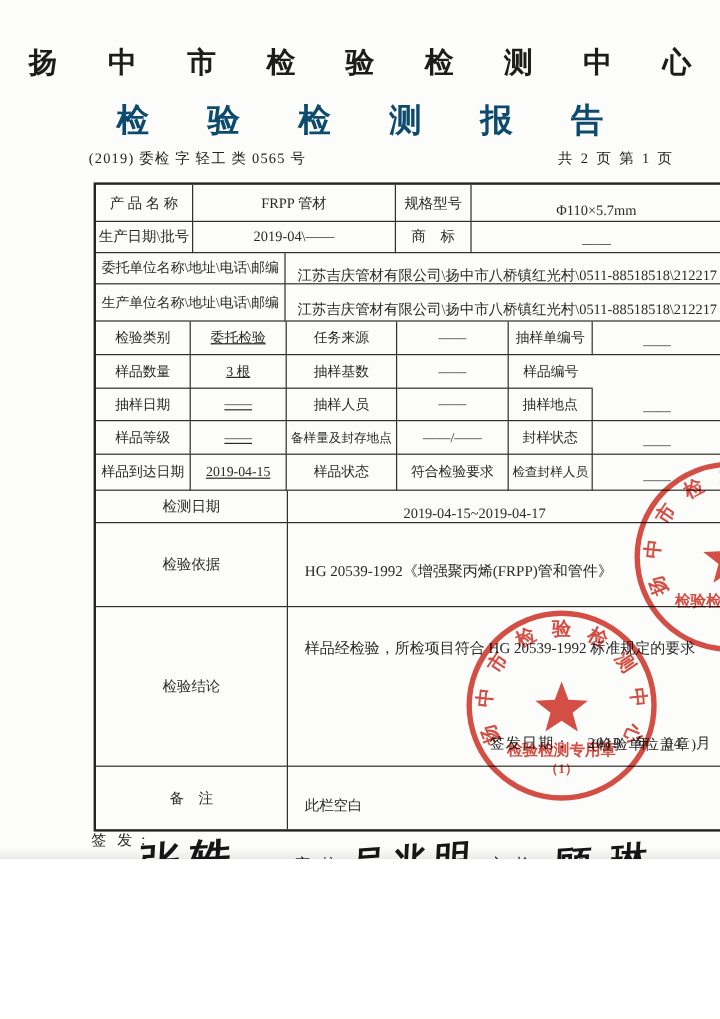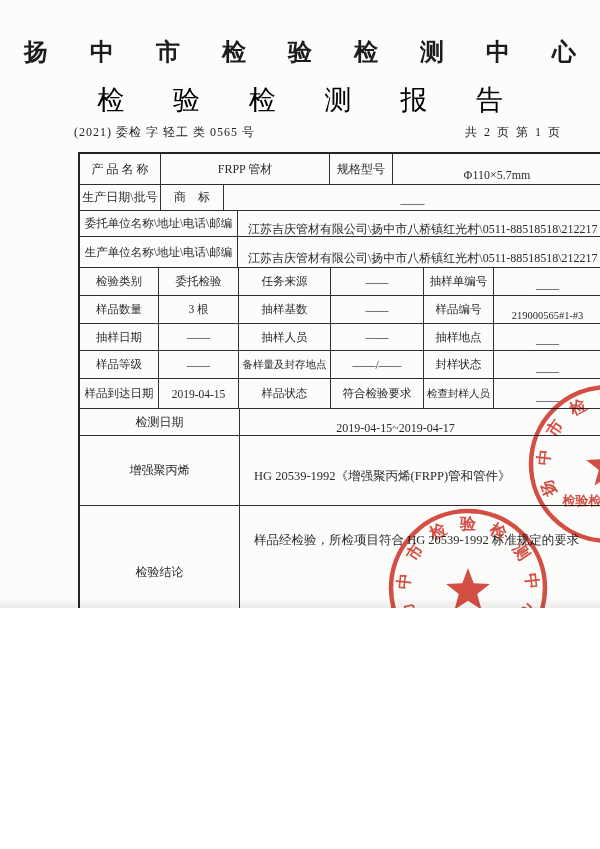--- a/index.html
+++ b/index.html
@@ -1,49 +1,49 @@
 <!DOCTYPE html>
 <html><head>
 <meta charset="utf-8">
 <style>
   html,body{margin:0;padding:0;}
   .page{
-    position:relative; width:600px; height:608px; overflow:hidden;
+    position:relative; width:600px; height:716px; overflow:hidden;
     background:#fcfcfa; color:#222;
     font-family:"Liberation Serif","DejaVu Serif",serif;
   }
   .org-title{
     position:absolute; top:36px; left:0; width:600px; text-align:center;
     font-size:24px; font-weight:700; letter-spacing:18px; padding-left:18px;
     box-sizing:border-box; color:#1c1c1c;
   }
   .report-title{
     position:absolute; top:82px; left:0; width:600px; text-align:center;
-    font-size:27px; font-weight:400; letter-spacing:21px; padding-left:21px;
-    box-sizing:border-box; color:#000000;
+    font-size:27px; font-weight:700; letter-spacing:21px; padding-left:21px;
+    box-sizing:border-box; color:#0c4a6e;
   }
   .ref-no{position:absolute; top:124px; left:74px; font-size:12px; letter-spacing:1px;}
   .page-info{position:absolute; top:124px; right:38px; font-size:12px; letter-spacing:2px;}
 
   .doc-table{
     position:absolute; left:78px; top:152px; width:521px;
     border:2px solid #242424; background:transparent;
   }
   .trow{display:flex; width:100%;}
   .cell{
     box-sizing:border-box; border-right:1px solid #2e2e2e; border-bottom:1px solid #2e2e2e;
     display:flex; align-items:center; justify-content:center;
     font-size:12px; color:#2a2a2a; overflow:hidden; white-space:nowrap;
   }
   .cell:last-child{border-right:none;}
   .trow:last-child .cell{border-bottom:none;}
   .grow{flex:1 1 auto;margin-top:12px;}
   .w81{width:81px;flex:none;} .w169{width:169px;flex:none;} .w63{width:63px;flex:none;}
   .w158{width:158px;flex:none;} .w160{width:160px;flex:none;}
-  .w79{width:79px;flex:none;} .w80{width:80px;flex:none;} .w92{width:92px;flex:none;}
+  .w79{width:79px;flex:none;} .w80{width:80px;flex:none;text-decoration:underline;} .w92{width:92px;flex:none;}
   .w93{width:93px;flex:none;} .w70{width:70px;flex:none;}
   .gridcell{font-size:11.5px;}
   .left-pad{justify-content:flex-start; padding-left:10px;}
   .samplenum{font-size:10.5px;}
   .testdate-val{justify-content:center; padding-right:50px;}
   .basis-val{justify-content:flex-start; padding-left:14px; font-size:12.5px;}
   .concl-cell{position:relative; align-items:flex-start; justify-content:flex-start;}
   .concl-text{padding:14px 0 0 14px; font-size:12.5px;}
   .seal-note{position:absolute; top:94px; right:20px; font-size:12px; letter-spacing:1px;}
   .issue-line{position:absolute; bottom:10px; left:168px; font-size:12.5px; letter-spacing:1px;}
@@ -60,34 +60,35 @@
   .edge-shadow{position:absolute; left:0; bottom:0; width:600px; height:10px;
     background:linear-gradient(to bottom,rgba(0,0,0,0),rgba(0,0,0,0.07));}
 </style>
 </head>
 <body>
 
 <div class="page">
 
   <div class="org-title">扬 中 市 检 验 检 测 中 心</div>
   <div class="report-title">检 验 检 测 报 告</div>
-  <div class="ref-no">(2021)  委检 字 轻工 类 0565 号</div>
+  <div class="ref-no">(2019)  委检 字 轻工 类 0565 号</div>
   <div class="page-info">共 2 页 第 1 页</div>
 
   <div class="doc-table">
 
     <div class="trow" style="height:31px">
       <div class="cell w81">产 品 名 称</div>
       <div class="cell w169">FRPP 管材</div>
       <div class="cell w63">规格型号</div>
       <div class="cell grow">Φ110×5.7mm</div>
     </div>
 
     <div class="trow" style="height:26px">
       <div class="cell w81">生产日期\批号</div>
+      <div class="cell w169">2019-04\——</div>
       <div class="cell w63">商　标</div>
       <div class="cell grow">——</div>
     </div>
 
     <div class="trow" style="height:26px">
       <div class="cell w158" style="font-size:11.5px">委托单位名称\地址\电话\邮编</div>
       <div class="cell grow left-pad">江苏吉庆管材有限公司\扬中市八桥镇红光村\0511-88518518\212217</div>
     </div>
 
     <div class="trow" style="height:31px">
@@ -103,21 +104,20 @@
       <div class="cell w70 gridcell">抽样单编号</div>
       <div class="cell grow gridcell">——</div>
     </div>
 
     <div class="trow" style="height:28px">
       <div class="cell w79 gridcell">样品数量</div>
       <div class="cell w80 gridcell">3 根</div>
       <div class="cell w92 gridcell">抽样基数</div>
       <div class="cell w93 gridcell">——</div>
       <div class="cell w70 gridcell">样品编号</div>
-      <div class="cell grow gridcell samplenum">219000565#1-#3</div>
     </div>
 
     <div class="trow" style="height:27px">
       <div class="cell w79 gridcell">抽样日期</div>
       <div class="cell w80 gridcell">——</div>
       <div class="cell w92 gridcell">抽样人员</div>
       <div class="cell w93 gridcell">——</div>
       <div class="cell w70 gridcell">抽样地点</div>
       <div class="cell grow gridcell">——</div>
     </div>
@@ -139,36 +139,37 @@
       <div class="cell w70 gridcell" style="font-size:10.5px">检查封样人员</div>
       <div class="cell grow gridcell">——</div>
     </div>
 
     <div class="trow" style="height:27px">
       <div class="cell w160">检测日期</div>
       <div class="cell grow testdate-val">2019-04-15~2019-04-17</div>
     </div>
 
     <div class="trow" style="height:70px">
-      <div class="cell w160">增强聚丙烯</div>
+      <div class="cell w160">检验依据</div>
       <div class="cell grow basis-val">HG 20539-1992《增强聚丙烯(FRPP)管和管件》</div>
     </div>
 
     <div class="trow" style="height:133px">
       <div class="cell w160">检验结论</div>
       <div class="cell grow concl-cell">
         <div class="concl-text">样品经检验，所检项目符合 HG 20539-1992 标准规定的要求</div>
         <div class="seal-note">(检验单位盖章)</div>
         <div class="issue-line">
           <span>签发日期：</span><span class="dt">2019 年 04 月 17 日</span>
         </div>
       </div>
     </div>
 
     <div class="trow" style="height:52px">
+      <div class="cell w160">备　注</div>
       <div class="cell grow remark-val">此栏空白</div>
     </div>
 
   </div>
 
   <div class="sign-row-label" style="left:76px; top:692px;text-align:right;">签 发：</div>
   <div class="sig" style="left:116px; top:694px;">张轶</div>
   <div class="sign-row-label" style="left:246px; top:712px;">审 核：</div>
   <div class="sig" style="left:292px; top:698px; font-size:30px; letter-spacing:5px;">吴兆明</div>
   <div class="sign-row-label" style="left:408px; top:712px;">主 检：</div>

